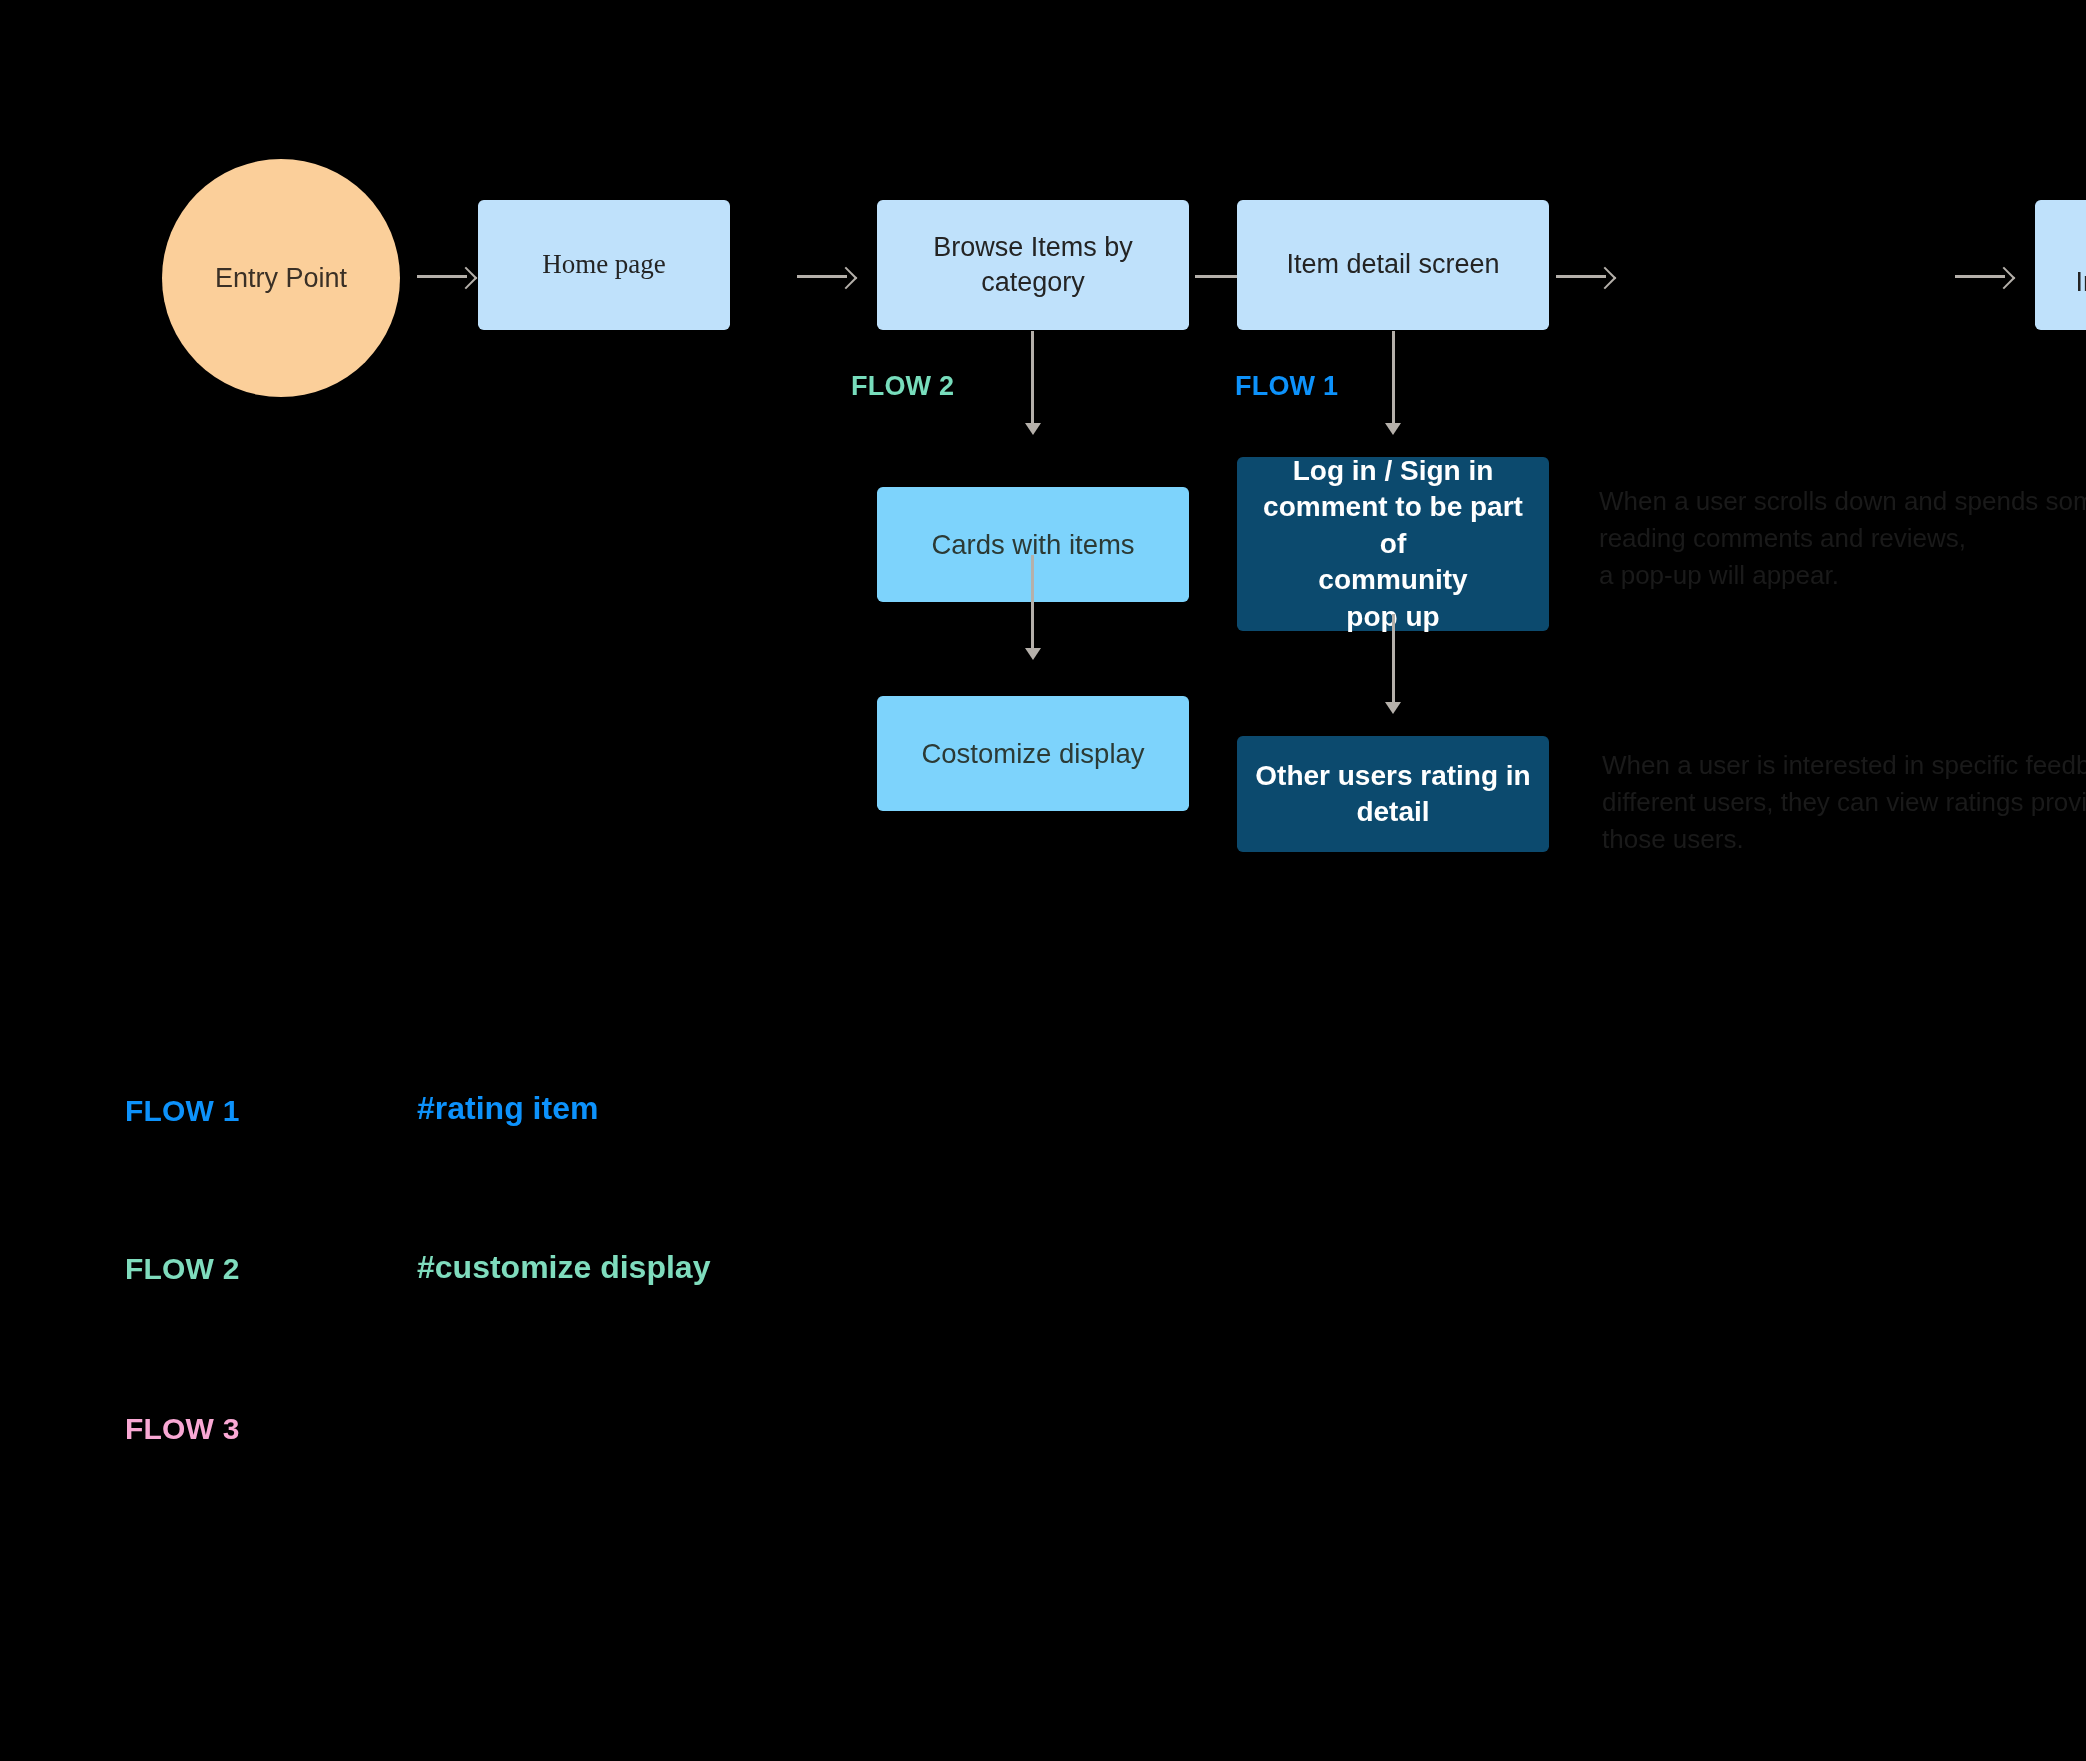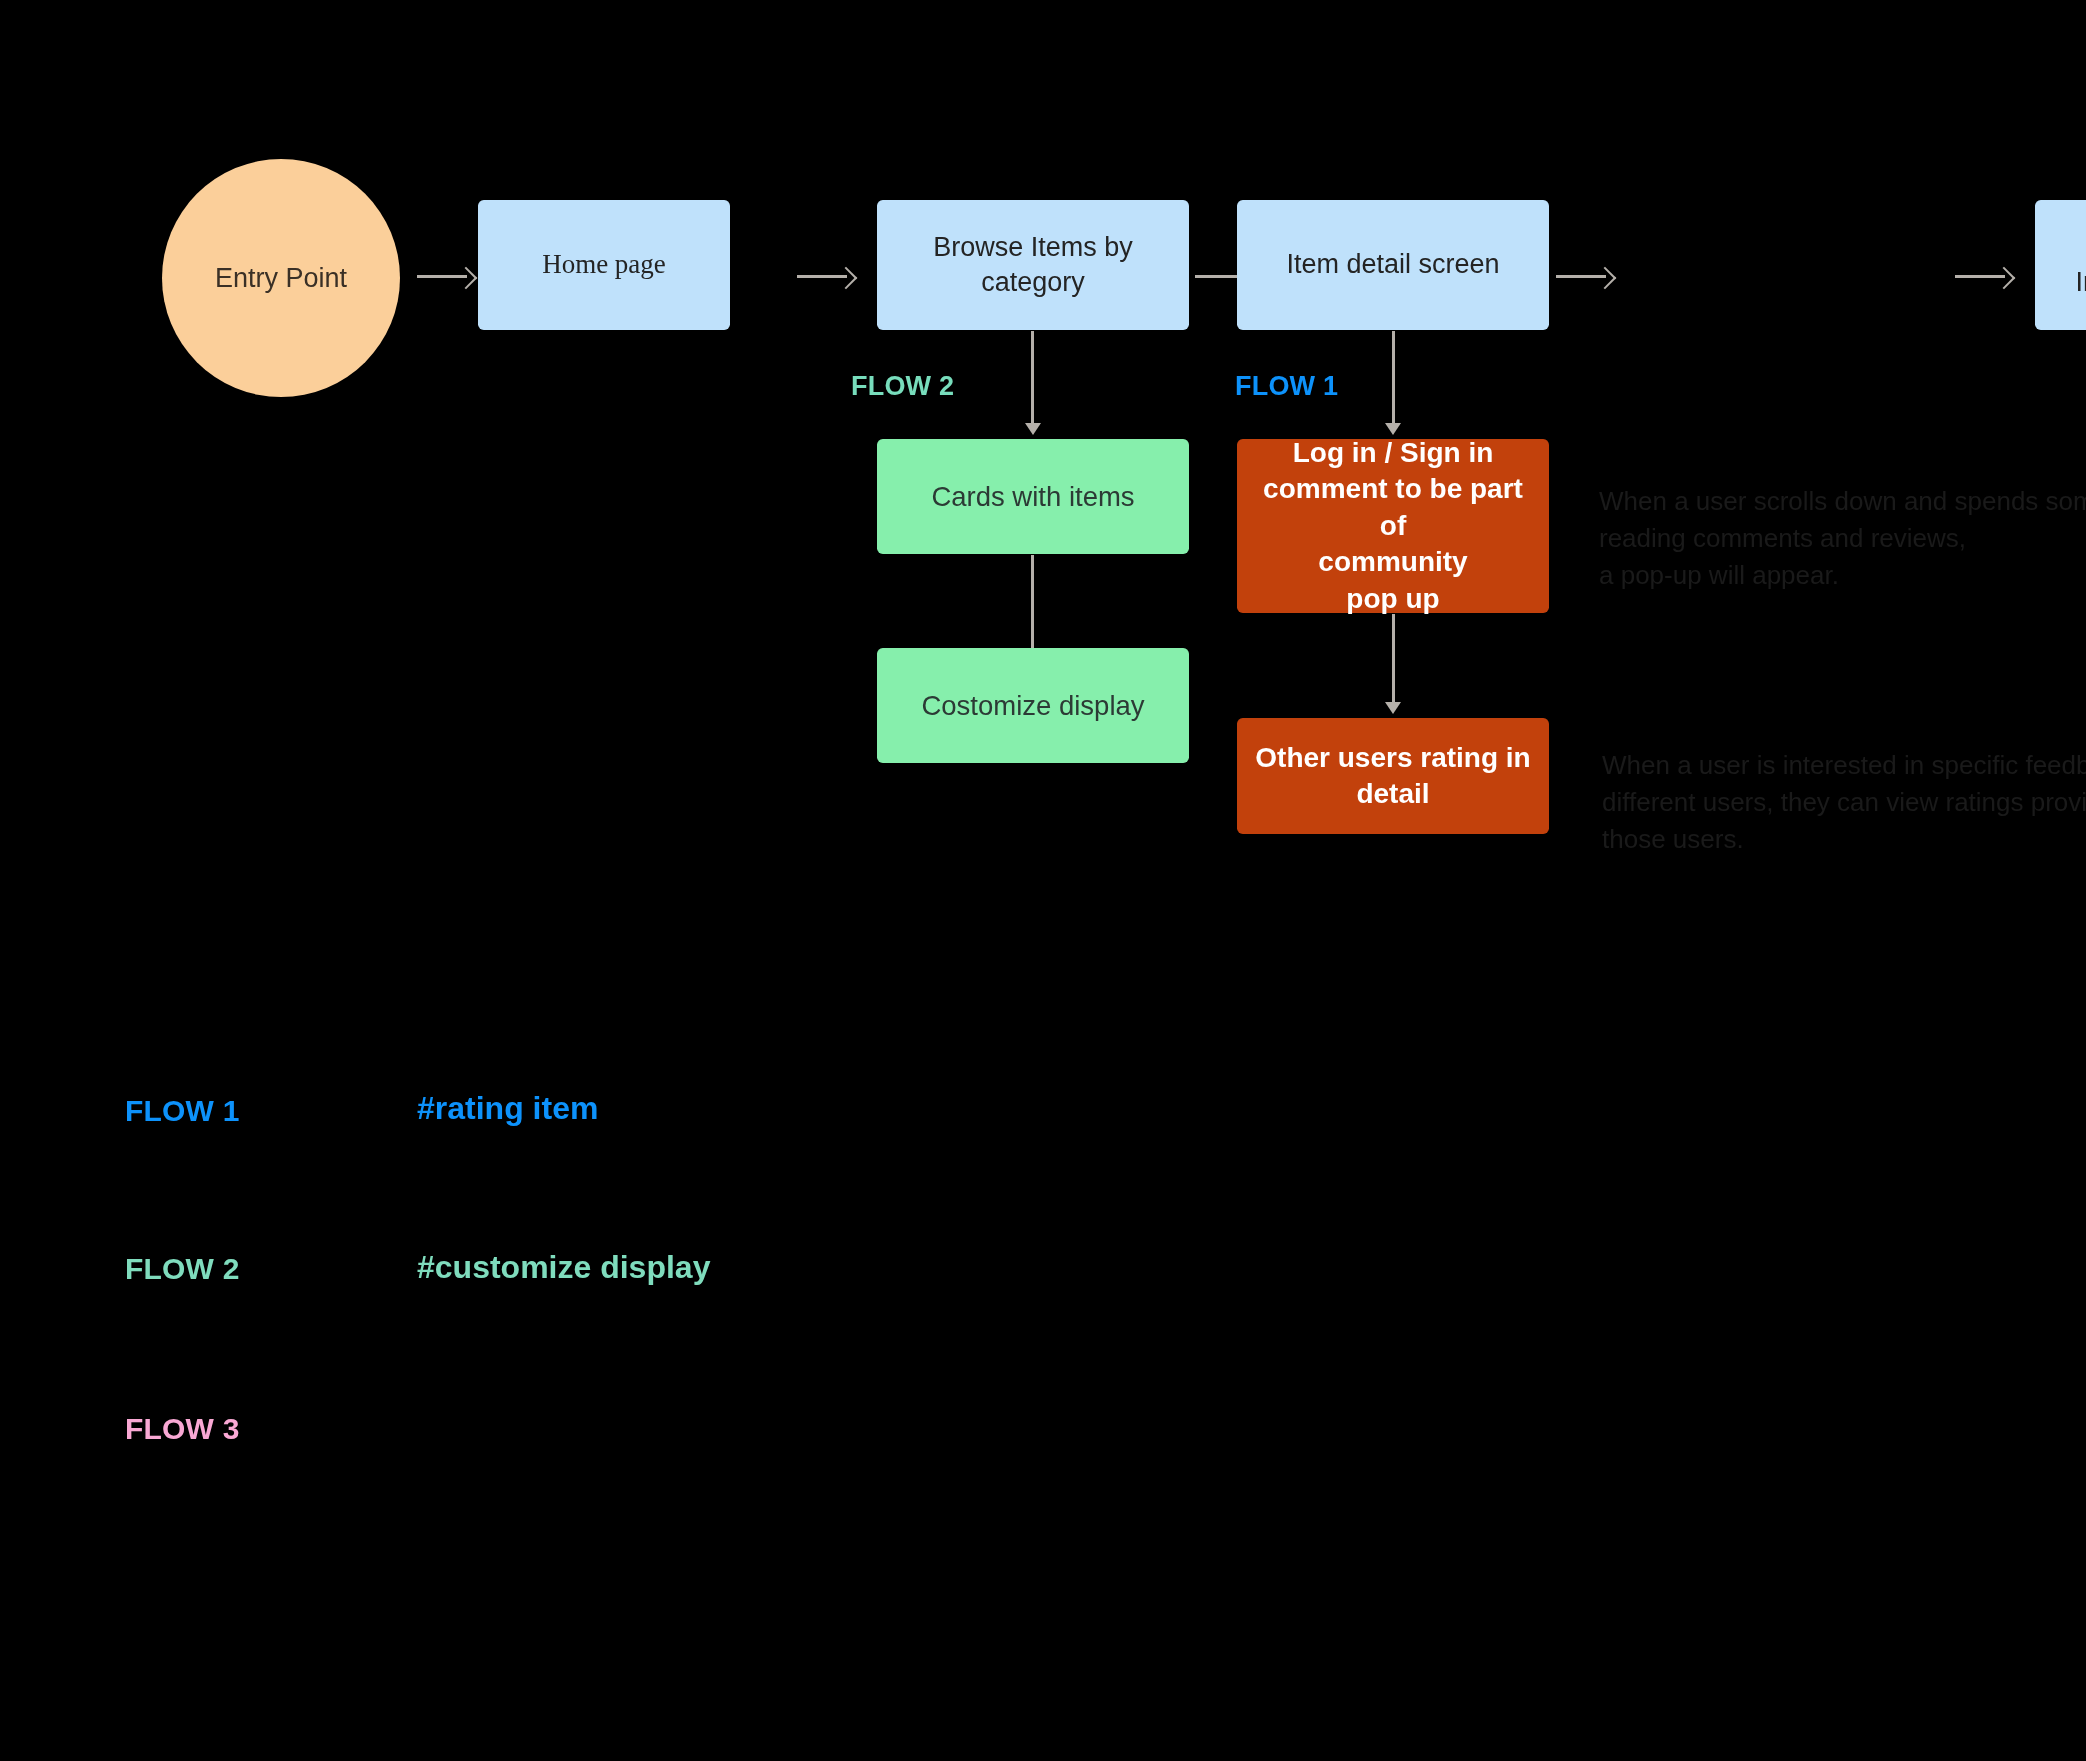--- a/index.html
+++ b/index.html
@@ -26,22 +26,22 @@
     display: flex;
     align-items: center;
     justify-content: center;
     text-align: center;
     line-height: 1.30;
     padding: 4.2px 9.2px;
   }
   .node .label { display: block; width: 100%; }
 
   .node.blue-light { background: #BFE1FB; color: #242424; }
-  .node.mint       { background: #86efac; color: #2C3A35; }
-  .node.blue-solid { background: #c2410c; color: #FFFFFF; font-weight: 700; }
+  .node.mint       { background: #7dd3fc; color: #2C3A35; margin-top: 48px; }
+  .node.blue-solid { background: #0c4a6e; color: #FFFFFF; font-weight: 700; margin-top: 18px; }
 
   .node.fs-top   { font-size: 27px; }
   .node.fs-mint  { font-size: 27.5px; }
   .node.fs-blue  { font-size: 28px; }
 
   
   .entry-circle {
     position: absolute;
     border-radius: 50%;
     background: #FBCF9A;

